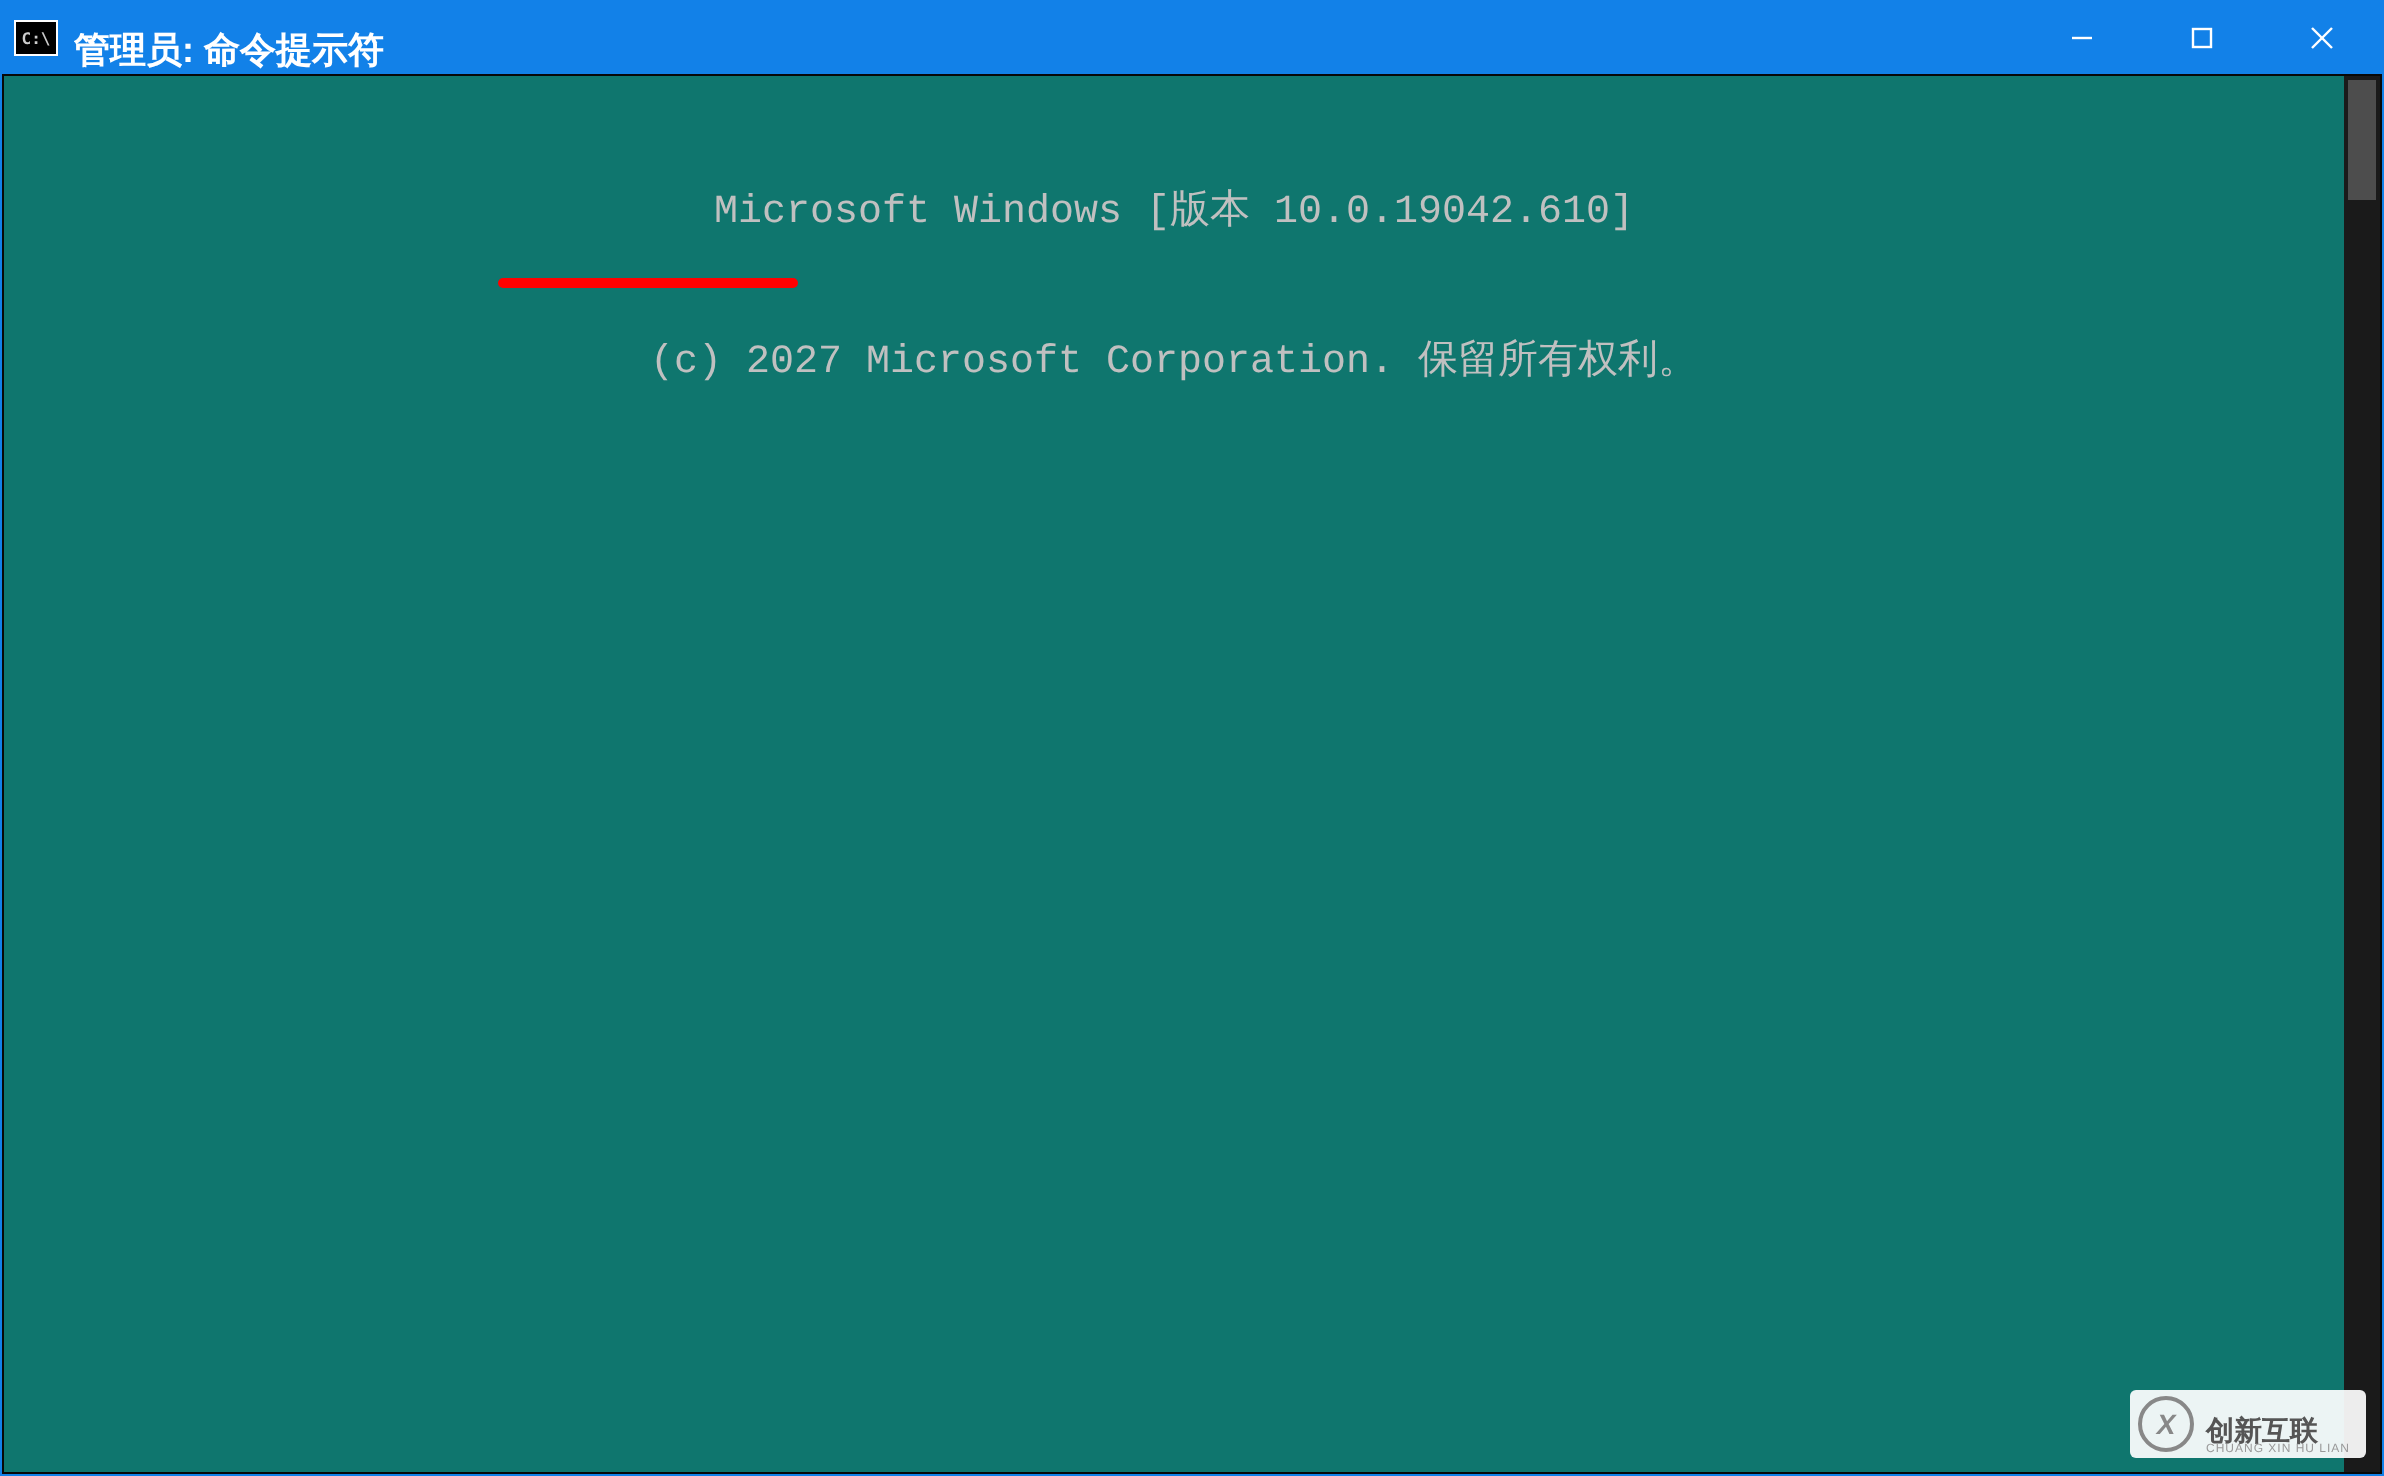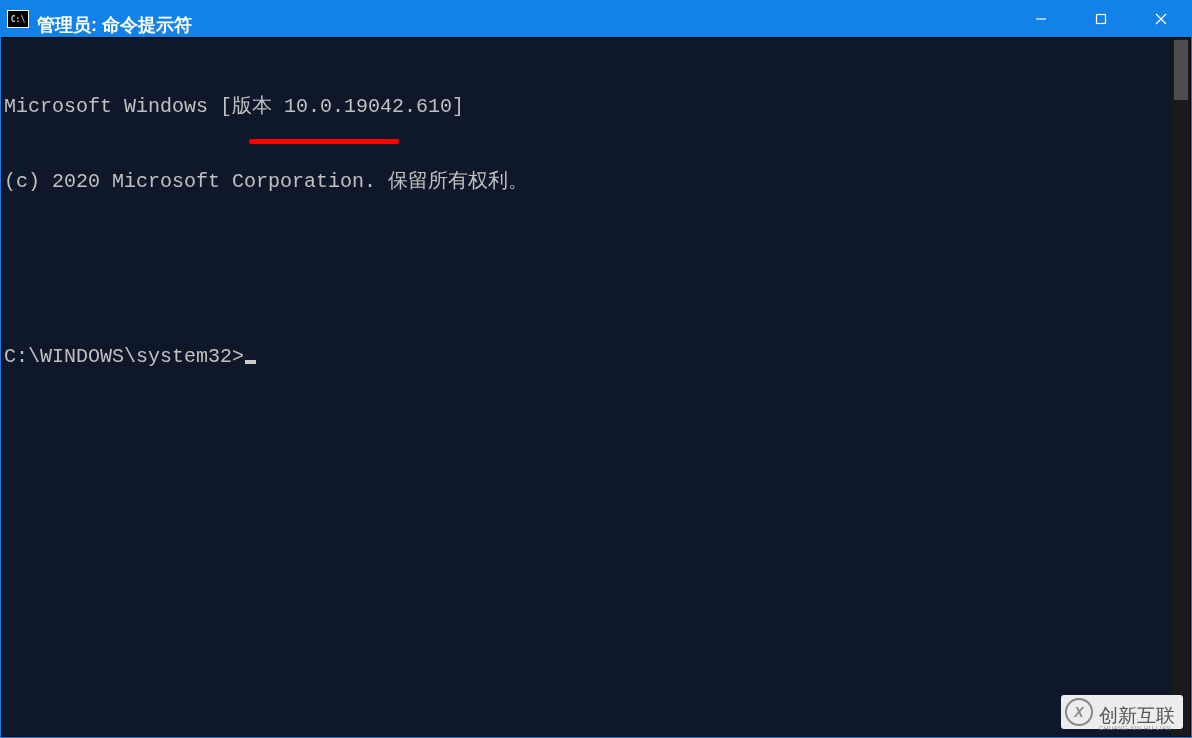--- a/index.html
+++ b/index.html
@@ -68,28 +68,29 @@
   .client {
     position: absolute;
     left: 1px;
     top: 37px;
     right: 1px;
     bottom: 1px;
     display: flex;
   }
   .terminal {
     flex: 1;
-    background: #0f172a;
+    background: #0f766e;
     color: #c0c0c0;
     font-family: "NSimSun", "SimSun", Consolas, "Courier New", monospace;
     font-size: 20px;
     line-height: 25px;
     padding: 6px 2px 2px 2px;
     white-space: pre;
     position: relative;
+    text-align: center;
   }
   .terminal .line {
     display: block;
   }
   .underline-red {
     position: absolute;
     height: 5px;
     background: #ff0000;
     border-radius: 3px;
   }
@@ -133,21 +134,21 @@
     border-radius: 50%;
     display: flex;
     align-items: center;
     justify-content: center;
     font-weight: 700;
     font-size: 14px;
     color: #888888;
     font-style: italic;
   }
   .watermark .wm-text { display:flex; flex-direction:column; line-height:1; }
-  .watermark .wm-main { font-weight:400; font-size:19px;margin-top:12px; }
+  .watermark .wm-main { font-weight:700; font-size:14px;margin-top:12px; }
   .watermark .wm-sub  { font-size:6px; letter-spacing:0.5px; color:#999; }
 </style>
 </head>
 <body>
 
 <div class="window">
 
   <div class="titlebar">
     <div class="app-icon">C:\</div>
     <div class="title-text">管理员: 命令提示符</div>
@@ -167,24 +168,23 @@
           <line x1="1" y1="1" x2="11" y2="11" stroke="#ffffff" stroke-width="1.2"></line>
           <line x1="11" y1="1" x2="1" y2="11" stroke="#ffffff" stroke-width="1.2"></line>
         </svg>
       </div>
     </div>
   </div>
 
   <div class="client">
     <div class="terminal">
       <span class="line">Microsoft Windows [版本 10.0.19042.610]</span>
-      <span class="line">(c) 2020 Microsoft Corporation. 保留所有权利。</span>
+      <span class="line">(c) 2027 Microsoft Corporation. 保留所有权利。</span>
       <span class="line"></span>
       <span class="line"></span>
-      <span class="line"><span>C:\WINDOWS\system32&gt;</span><span class="cursor"></span></span>
 
       <div class="underline-red" style="left:247px;top:101px;width:150px;"></div>
     </div>
 
     <div class="scrollbar">
       <div class="thumb" style="top:2px;height:60px;"></div>
     </div>
   </div>
 
   <div class="watermark">

